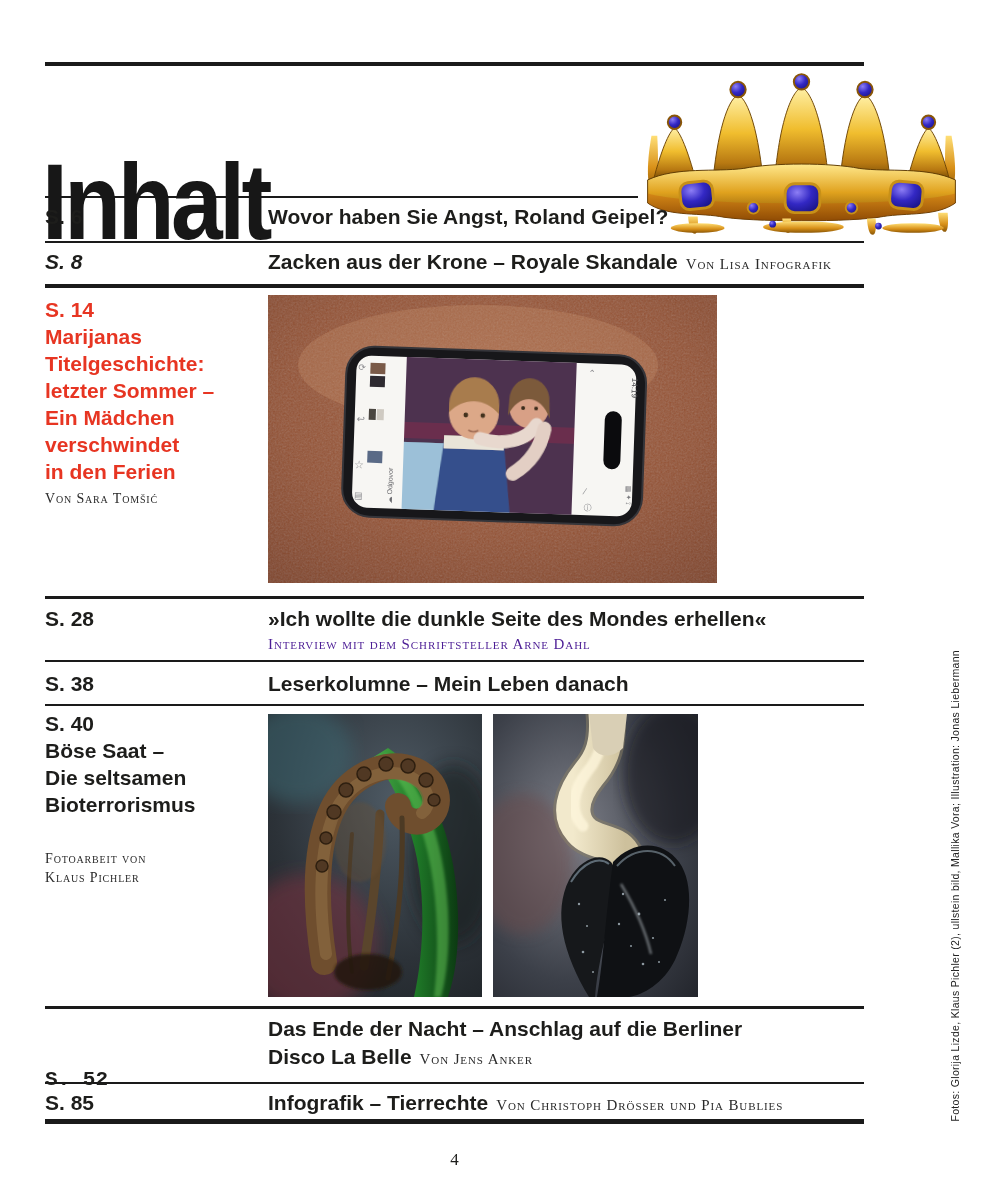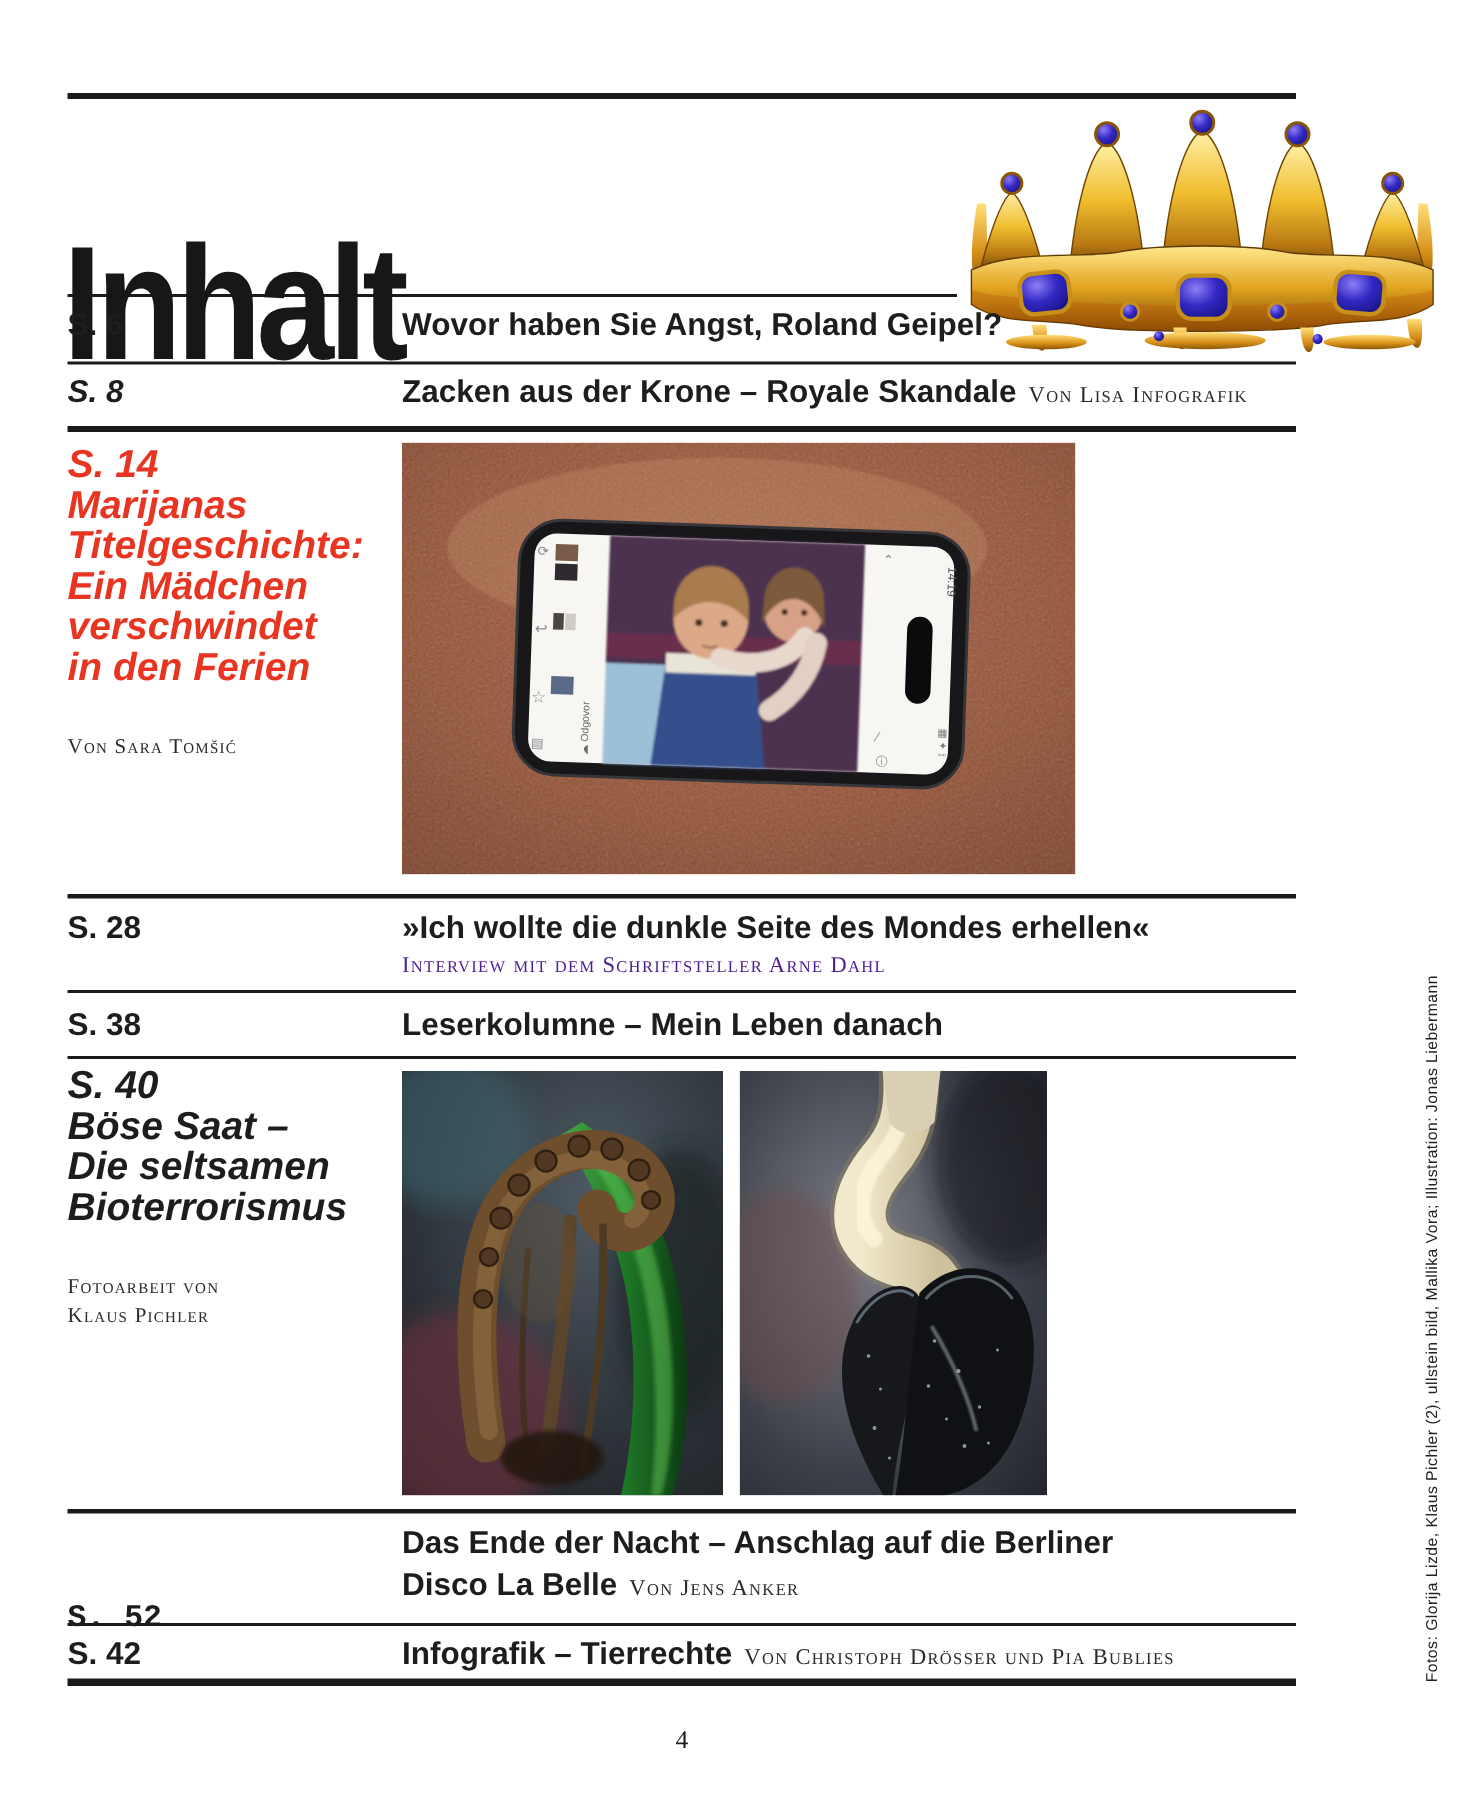--- a/index.html
+++ b/index.html
@@ -11,22 +11,22 @@
             transform-origin:left top;}
   .plabel{position:absolute;left:45px;font-size:21px;font-weight:bold;color:#1d1d1b;}
   .plabel.red, .headlines.red{color:#e73522;}
   .etitle{position:absolute;left:268px;font-size:21px;font-weight:bold;color:#1d1d1b;
           white-space:nowrap;}
   .byline{font-family:"Liberation Serif",serif;font-variant:small-caps;font-weight:normal;
           font-size:15px;letter-spacing:.06em;color:#2a2a2a;white-space:nowrap;}
   .byline.inline{margin-left:8px;}
   .subline{position:absolute;left:268px;font-family:"Liberation Serif",serif;
            font-variant:small-caps;font-size:15px;letter-spacing:.06em;color:#4c1d95;}
-  .headlines{position:absolute;left:45px;width:220px;font-size:26px;font-weight:bold;
-             line-height:27px;font-style:italic;}
+  .headlines{position:absolute;left:45px;width:220px;font-size:21px;font-weight:bold;
+             line-height:27px;}
   .headlines span{display:block;}
   .byblock{position:absolute;left:45px;font-family:"Liberation Serif",serif;
            font-variant:small-caps;font-size:14px;letter-spacing:.06em;color:#2a2a2a;
            line-height:19px;}
   .byblock span{display:block;}
   .img-frame{position:absolute;overflow:hidden;}
   .crown-box{position:absolute;left:638px;top:70px;width:327px;height:166px;background:#ffffff;}
   .pagenum{position:absolute;left:45px;top:1150px;width:819px;text-align:center;
            font-family:"Liberation Serif",serif;font-size:17px;color:#1d1d1b;}
   .credits{position:absolute;right:24px;bottom:78px;writing-mode:vertical-rl;
@@ -124,20 +124,21 @@
     <div class="etitle" style="top:250px;">
       <span>Zacken aus der Krone – Royale Skandale</span><span class="byline inline">Von Lisa Infografik</span>
     </div>
   </div>
 
   <div>
     <div class="headlines red" style="top:296px;">
       <span>S. 14</span>
       <span>Marijanas</span>
       <span>Titelgeschichte:</span>
+      <span>letzter Sommer –</span>
       <span>Ein Mädchen</span>
       <span>verschwindet</span>
       <span>in den Ferien</span>
     </div>
     <div class="byblock" style="top:489px;">Von Sara Tomšić</div>
 
     <div class="img-frame" style="left:268px;top:295px;width:449px;height:288px;">
       <svg width="449" height="288" viewBox="0 0 449 288">
         <defs>
           <radialGradient id="leather" cx=".5" cy=".38" r=".85">
@@ -334,21 +335,21 @@
 
   <div>
     <div class="plabel" style="top:1068px;font-family:Liberation Mono, monospace;">S. 52</div>
     <div class="etitle" style="top:1017px;">Das Ende der Nacht – Anschlag auf die Berliner</div>
     <div class="etitle" style="top:1045px;">
       <span>Disco La Belle</span><span class="byline inline">Von Jens Anker</span>
     </div>
   </div>
 
   <div>
-    <div class="plabel" style="top:1091px;">S. 42</div>
+    <div class="plabel" style="top:1091px;">S. 85</div>
     <div class="etitle" style="top:1091px;">
       <span>Infografik – Tierrechte</span><span class="byline inline">Von Christoph Drösser und Pia Bublies</span>
     </div>
   </div>
 
   <div class="pagenum">4</div>
   <div class="credits">Fotos: Glorija Lizde, Klaus Pichler (2), ullstein bild, Mallika Vora; Illustration: Jonas Liebermann</div>
 
 </div>
 

